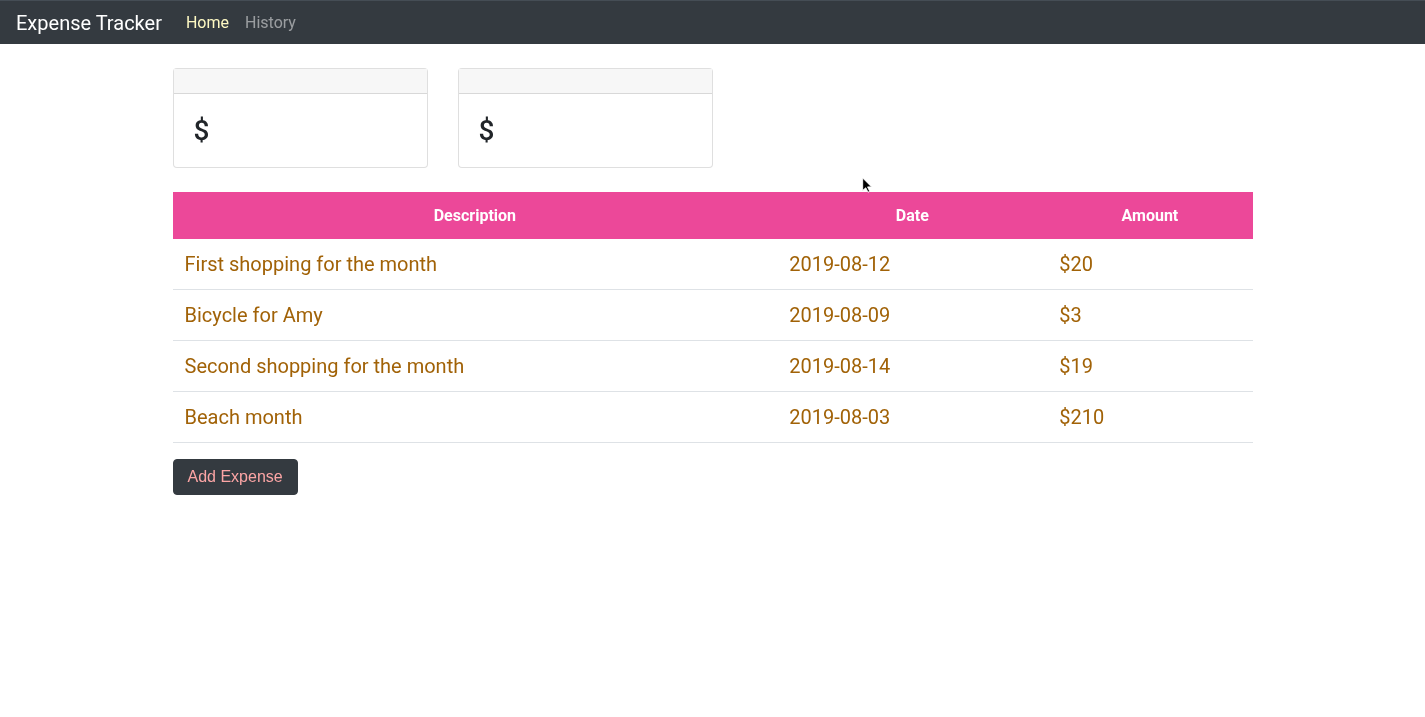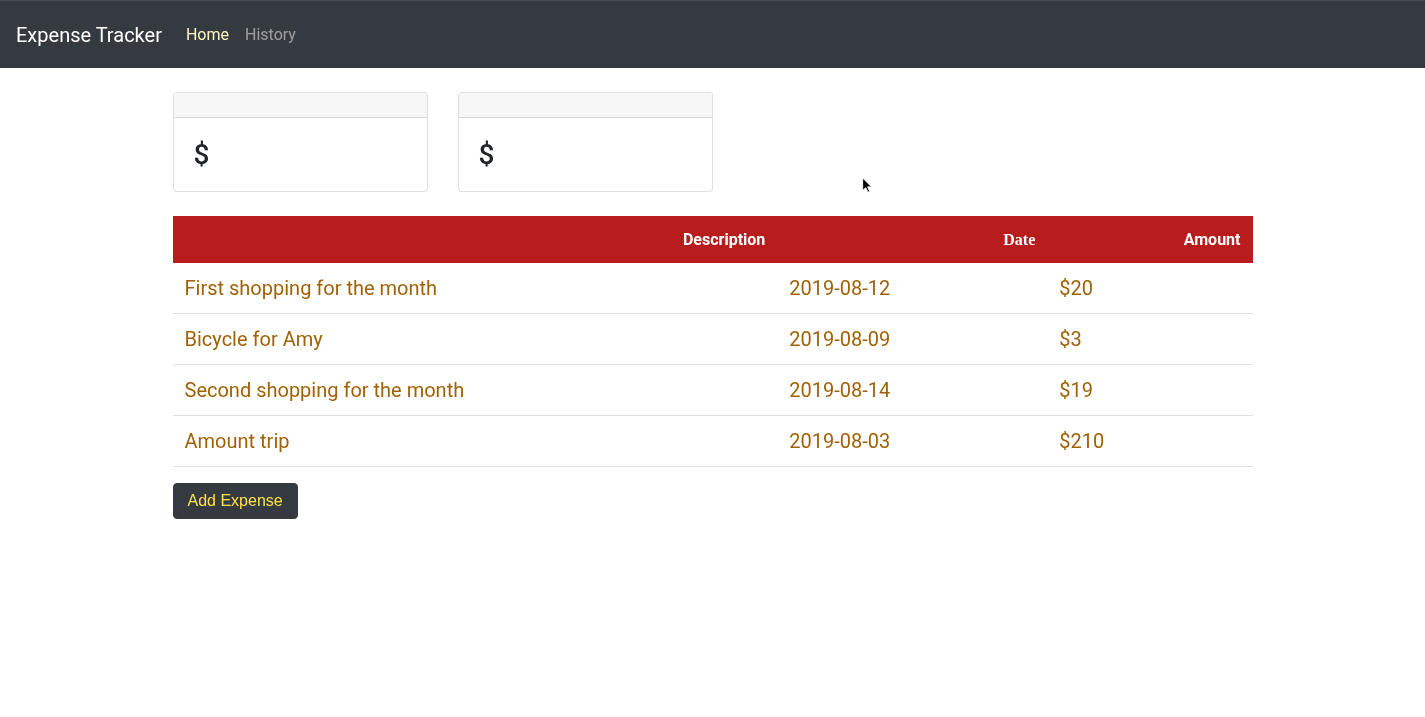--- a/index.html
+++ b/index.html
@@ -10,21 +10,21 @@
     body {
       font-family: -apple-system, BlinkMacSystemFont, "Segoe UI", Roboto, "Helvetica Neue", Arial, sans-serif;
       background: #ffffff;
       color: #212529;
     }
     .navbar {
       background: #343a40;
       padding: 8px 16px;
       display: flex;
       align-items: center;
-      height: 68px;
+      height: 44px;
       border-top: 1px solid #454d55;
     }
     .navbar-brand {
       color: #ffffff;
       font-size: 20px;
       margin-right: 16px;
       text-decoration: none;
     }
     .nav-link {
       color: #fef9c3;
@@ -66,40 +66,40 @@
       font-size: 28px;
       font-weight: 500;
       margin: 0;
     }
     .table {
       width: 100%;
       border-collapse: collapse;
       margin-bottom: 16px;
     }
     .table thead th {
-      background: #b91c1c;
+      background: #ec4899;
       color: #ffffff;
-      text-align: right;
+      text-align: center;
       padding: 14px 12px;
       font-weight: 700;
       font-size: 16px;
       border: none;
     }
     .table tbody td {
       padding: 13px 12px;
       border-bottom: 1px solid #dee2e6;
       font-size: 20px;
       color: #a16207;
     }
     .col-desc { width: 56%; }
-    .col-date { width: 25%; font-family: Liberation Serif, serif; }
+    .col-date { width: 25%; }
     .col-amount { width: 19%; }
     .btn-add {
       background: #343a40;
-      color: #fde047;
+      color: #fca5a5;
       border: 1px solid #343a40;
       padding: 8px 14px;
       font-size: 16px;
       border-radius: 4px;
       cursor: pointer;
     }
     .cursor-icon {
       position: absolute;
       left: 862px;
       top: 178px;
@@ -152,21 +152,21 @@
         <td>Bicycle for Amy</td>
         <td>2019-08-09</td>
         <td>$3</td>
       </tr>
       <tr>
         <td>Second shopping for the month</td>
         <td>2019-08-14</td>
         <td>$19</td>
       </tr>
       <tr>
-        <td>Amount trip</td>
+        <td>Beach month</td>
         <td>2019-08-03</td>
         <td>$210</td>
       </tr>
     </tbody>
   </table>
 
   <button class="btn-add">Add Expense</button>
 
 </div>
 

